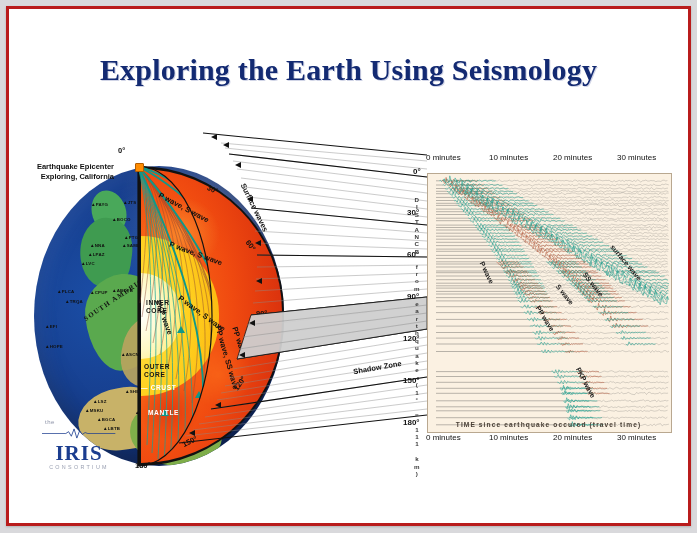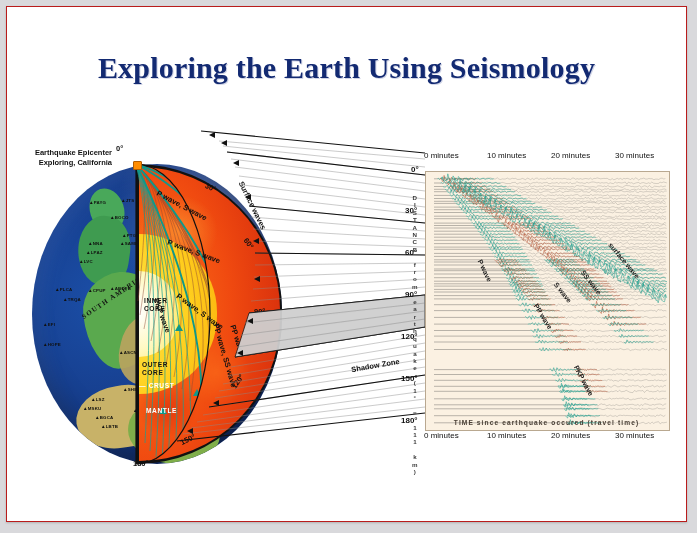--- a/index.html
+++ b/index.html
@@ -1,20 +1,20 @@
 <!DOCTYPE html>
 <html><head>
 <meta charset="utf-8">
 <style>
   html,body{margin:0;padding:0;background:#d9d9dc;}
   body{width:697px;height:533px;overflow:hidden;font-family:"Liberation Sans",sans-serif;}
 
   #page{
     position:absolute; left:6px; top:6px; width:679px; height:514px;
-    background:#ffffff; border:1px solid #b91c1c;
+    background:#ffffff; border:3px solid #b91c1c;
     box-shadow:0 1px 2px rgba(0,0,0,.18);
     overflow:hidden;
   }
 
   
   #title{
     position:absolute; left:0; top:44px; width:679px; text-align:center;
     font-family:"Liberation Serif","DejaVu Serif",serif;
     font-weight:bold; font-size:30px; letter-spacing:.2px;
     color:#132a72;
@@ -92,21 +92,21 @@
   
   #rays{position:absolute;left:0;top:0;width:350px;height:340px;}
 
   
   .epicenter{position:absolute;left:101px;top:22px;width:7px;height:7px;background:#ff8c00;
     border:1px solid #b35c00;border-radius:1px;}
 
   
   .deg{position:absolute;font-size:7.5px;font-weight:bold;color:#111;font-family:"Liberation Sans",sans-serif;}
 
-  .epi-text{position:absolute;right:100%;top:4px;white-space:nowrap;text-align:right;
+  .epi-text{position:absolute;right:100%;top:16px;white-space:nowrap;text-align:right;
     font-size:7.5px;font-weight:bold;color:#111;line-height:10px;padding-right:4px;}
 
   
   #fan{position:absolute;left:150px;top:0;width:290px;height:360px;}
 
   .shadow-label{position:absolute;font-size:7.5px;font-weight:bold;color:#111;}
 
   
   #seis{
     position:absolute;left:418px;top:52px;width:243px;height:258px;
@@ -748,14 +748,24 @@
 
     <div class="wlab" style="left:466px;top:148px;transform:rotate(64deg);">P wave</div>
     <div class="wlab" style="left:544px;top:170px;transform:rotate(52deg);">S wave</div>
     <div class="wlab" style="left:570px;top:160px;transform:rotate(52deg);">SS wave</div>
     <div class="wlab" style="left:595px;top:138px;transform:rotate(50deg);">surface wave</div>
     <div class="wlab" style="left:522px;top:194px;transform:rotate(58deg);">PP wave</div>
     <div class="wlab" style="left:560px;top:258px;transform:rotate(62deg);">PKP wave</div>
 
   </div>
 
+  <div id="iris">
+    <div class="the">the</div>
+    <svg class="wave" viewBox="0 0 80 12">
+      <line x1="0" y1="6" x2="26" y2="6" stroke="#1b3d8f" stroke-width="0.8"></line>
+      <polyline points="26,6 29,4 32,9 35,1 38,11 41,3 44,7 47,5 50,6" fill="none" stroke="#1b3d8f" stroke-width="0.9"></polyline>
+      <line x1="50" y1="6" x2="80" y2="6" stroke="#1b3d8f" stroke-width="0.8"></line>
+    </svg>
+    <div class="word">IRIS</div>
+    <div class="sub">CONSORTIUM</div>
+  </div>
 
 </div>
 
 </body></html>

